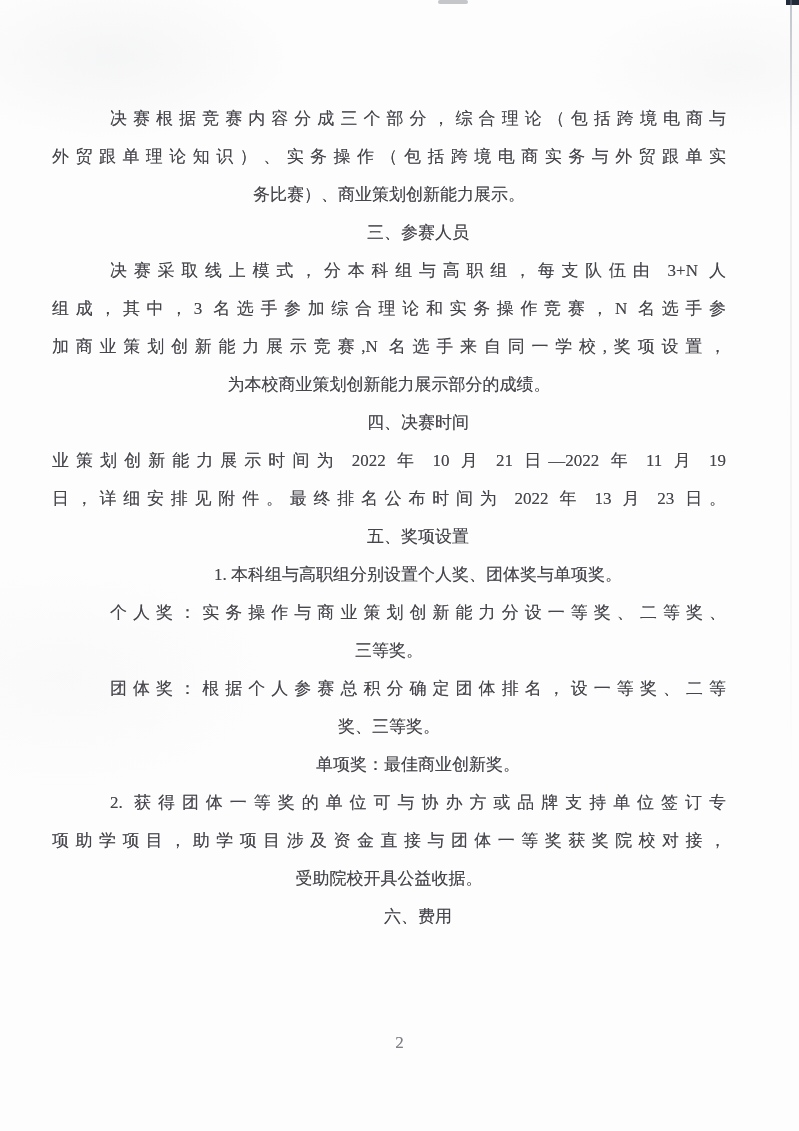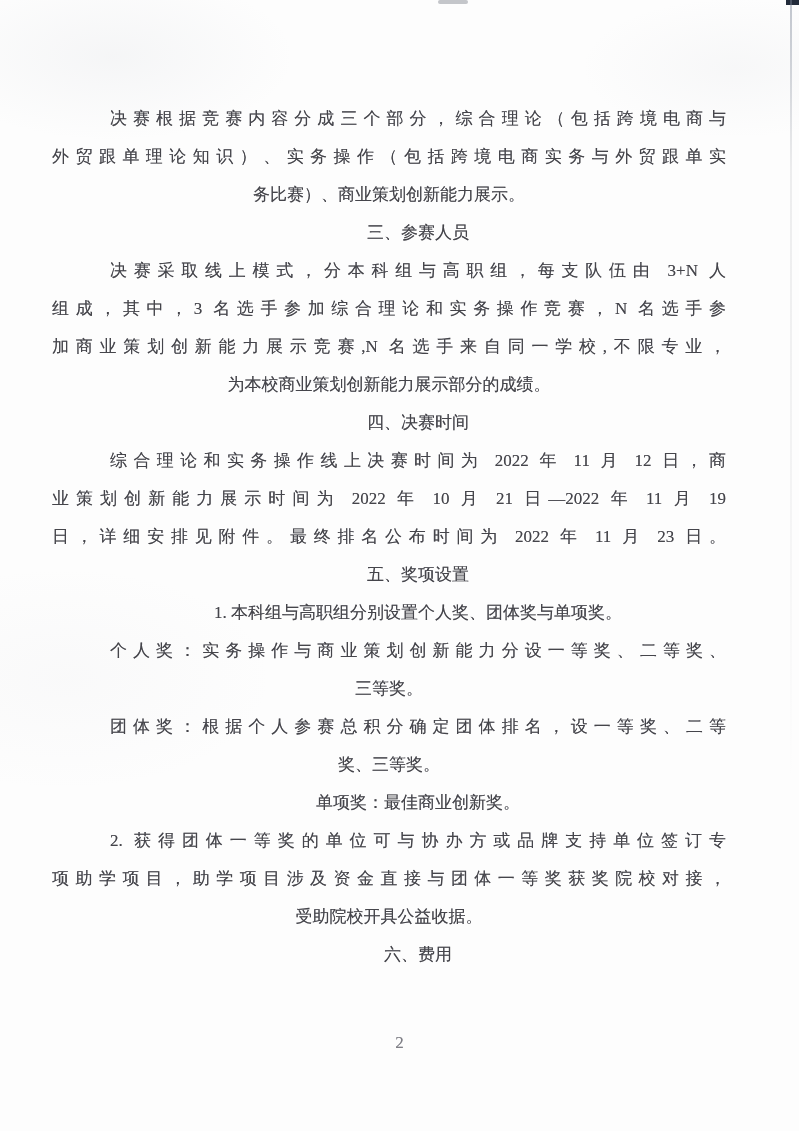--- a/index.html
+++ b/index.html
@@ -75,26 +75,25 @@
   <div class="artifact right-seam"></div>
   <div class="artifact top-smudge"></div>
 
   <div class="content">
     <div class="ln indent fill">决赛根据竞赛内容分成三个部分，综合理论（包括跨境电商与</div>
     <div class="ln fill">外贸跟单理论知识）、实务操作（包括跨境电商实务与外贸跟单实</div>
     <div class="ln">务比赛）、商业策划创新能力展示。</div>
     <div class="ln indent">三、参赛人员</div>
     <div class="ln indent fill">决赛采取线上模式，分本科组与高职组，每支队伍由 3+N 人</div>
     <div class="ln fill">组成，其中，3 名选手参加综合理论和实务操作竞赛，N 名选手参</div>
-    <div class="ln fill">加商业策划创新能力展示竞赛,N 名选手来自同一学校,不限专业，</div>
+    <div class="ln fill">加商业策划创新能力展示竞赛,N 名选手来自同一学校,奖项设置，</div>
     <div class="ln">为本校商业策划创新能力展示部分的成绩。</div>
     <div class="ln indent">四、决赛时间</div>
-    <div class="ln indent fill">综合理论和实务操作线上决赛时间为 2022 年 11 月 12 日，商</div>
     <div class="ln fill">业策划创新能力展示时间为 2022 年 10 月 21 日—2022 年 11 月 19</div>
-    <div class="ln fill">日，详细安排见附件。最终排名公布时间为 2022 年 11 月 23 日。</div>
+    <div class="ln fill">日，详细安排见附件。最终排名公布时间为 2022 年 13 月 23 日。</div>
     <div class="ln indent">五、奖项设置</div>
     <div class="ln indent">1. 本科组与高职组分别设置个人奖、团体奖与单项奖。</div>
     <div class="ln indent fill">个人奖：实务操作与商业策划创新能力分设一等奖、二等奖、</div>
     <div class="ln">三等奖。</div>
     <div class="ln indent fill">团体奖：根据个人参赛总积分确定团体排名，设一等奖、二等</div>
     <div class="ln">奖、三等奖。</div>
     <div class="ln indent">单项奖：最佳商业创新奖。</div>
     <div class="ln indent fill">2. 获得团体一等奖的单位可与协办方或品牌支持单位签订专</div>
     <div class="ln fill">项助学项目，助学项目涉及资金直接与团体一等奖获奖院校对接，</div>
     <div class="ln">受助院校开具公益收据。</div>

